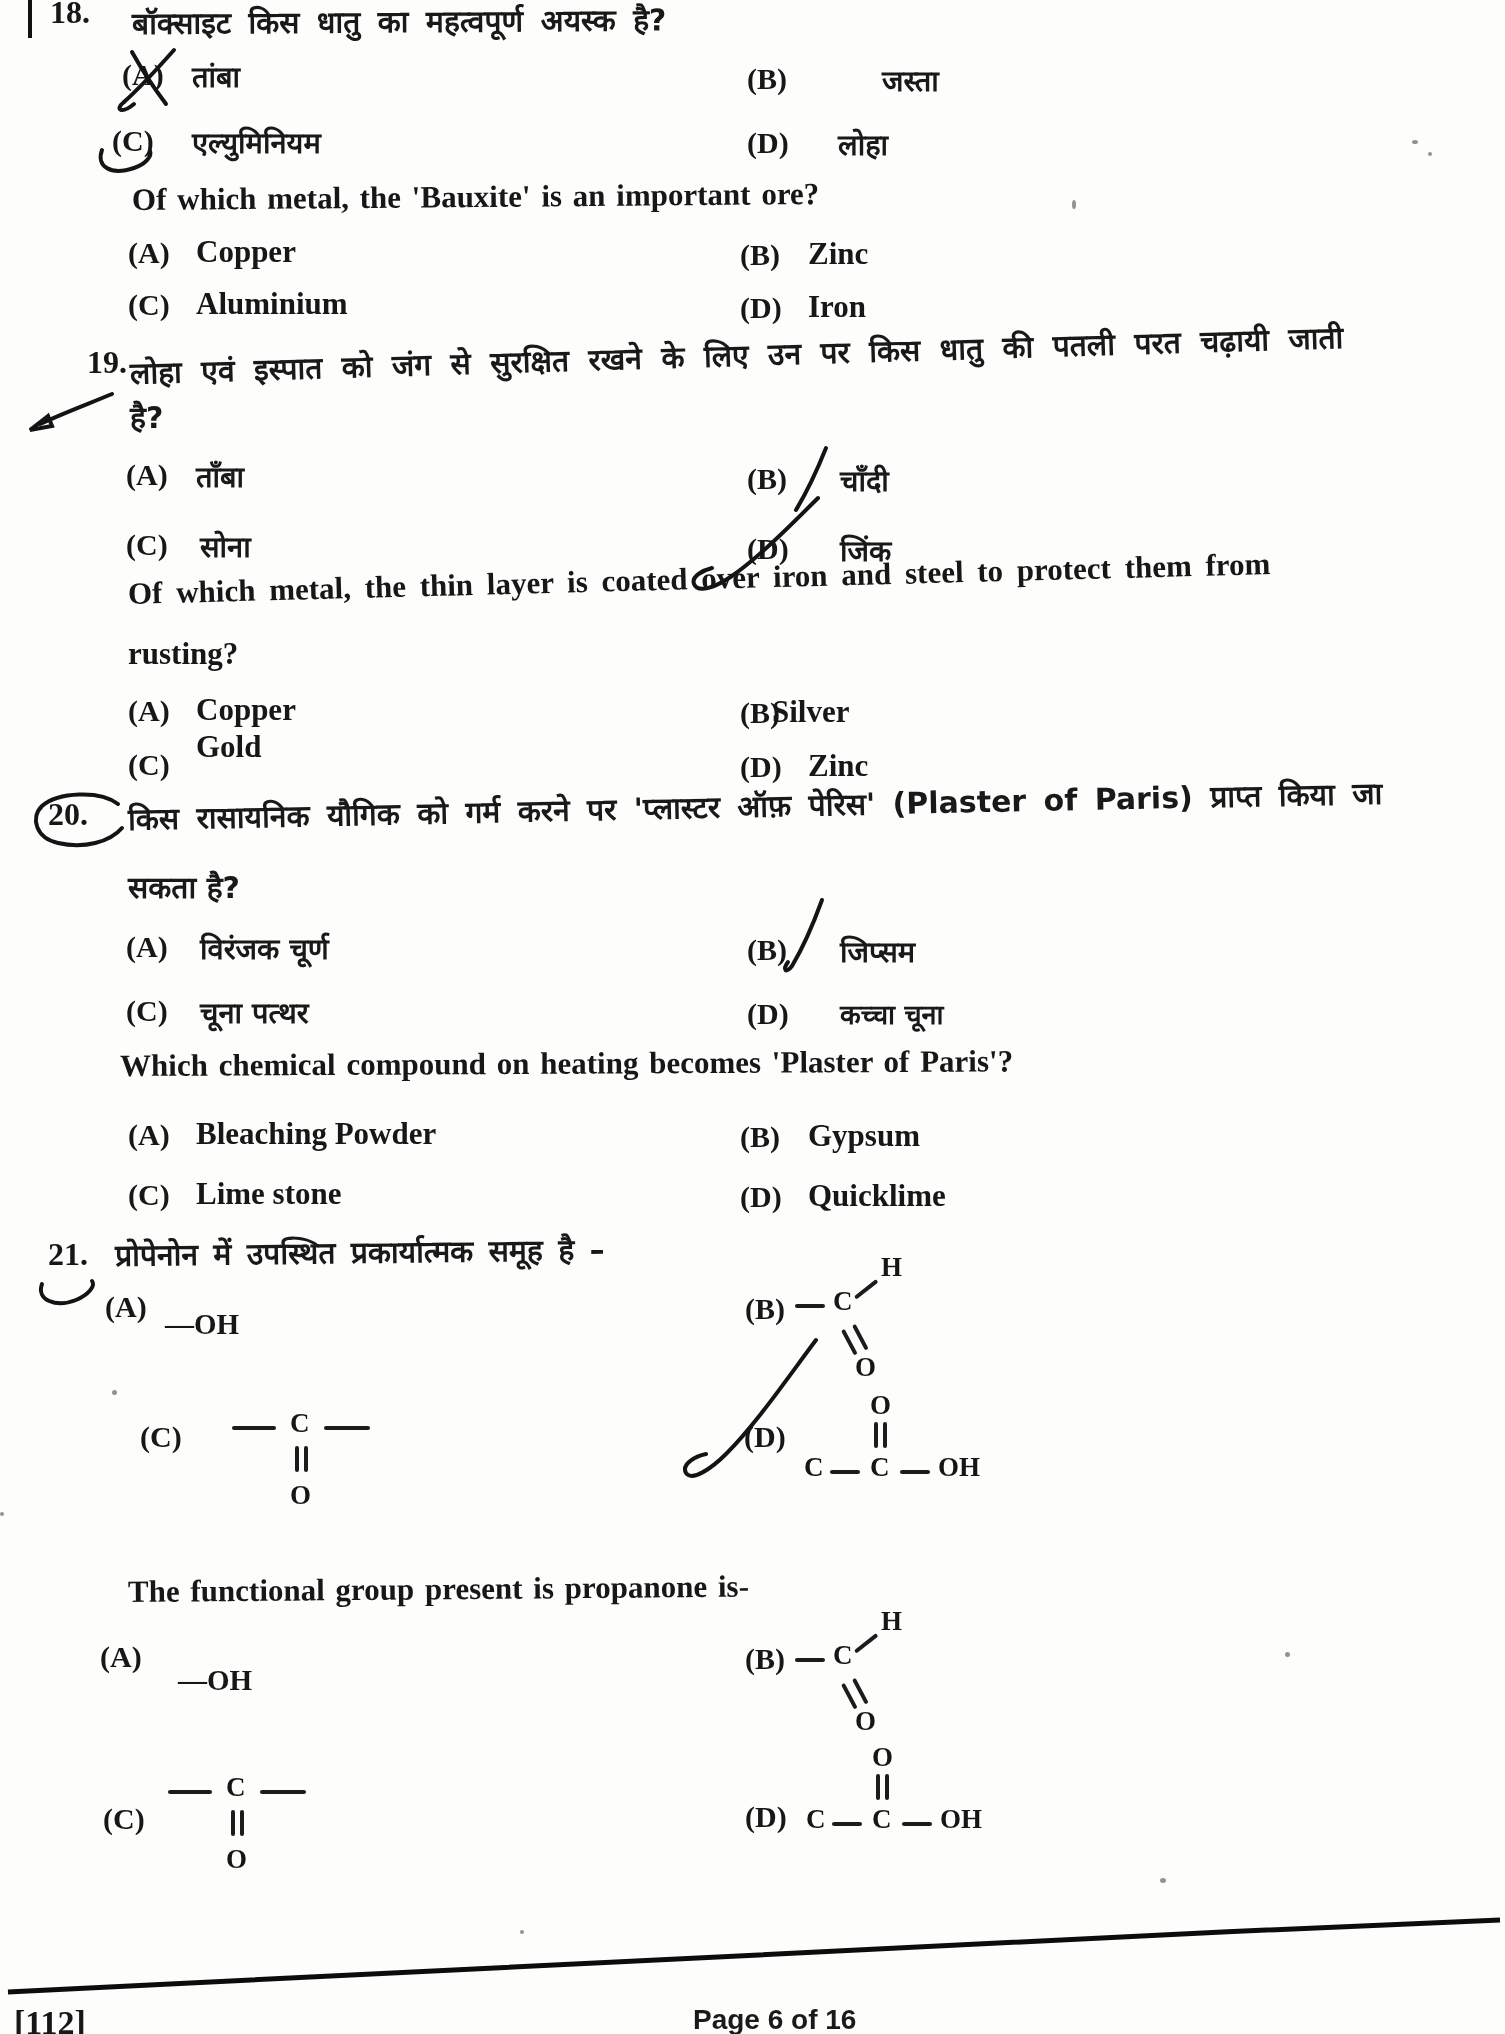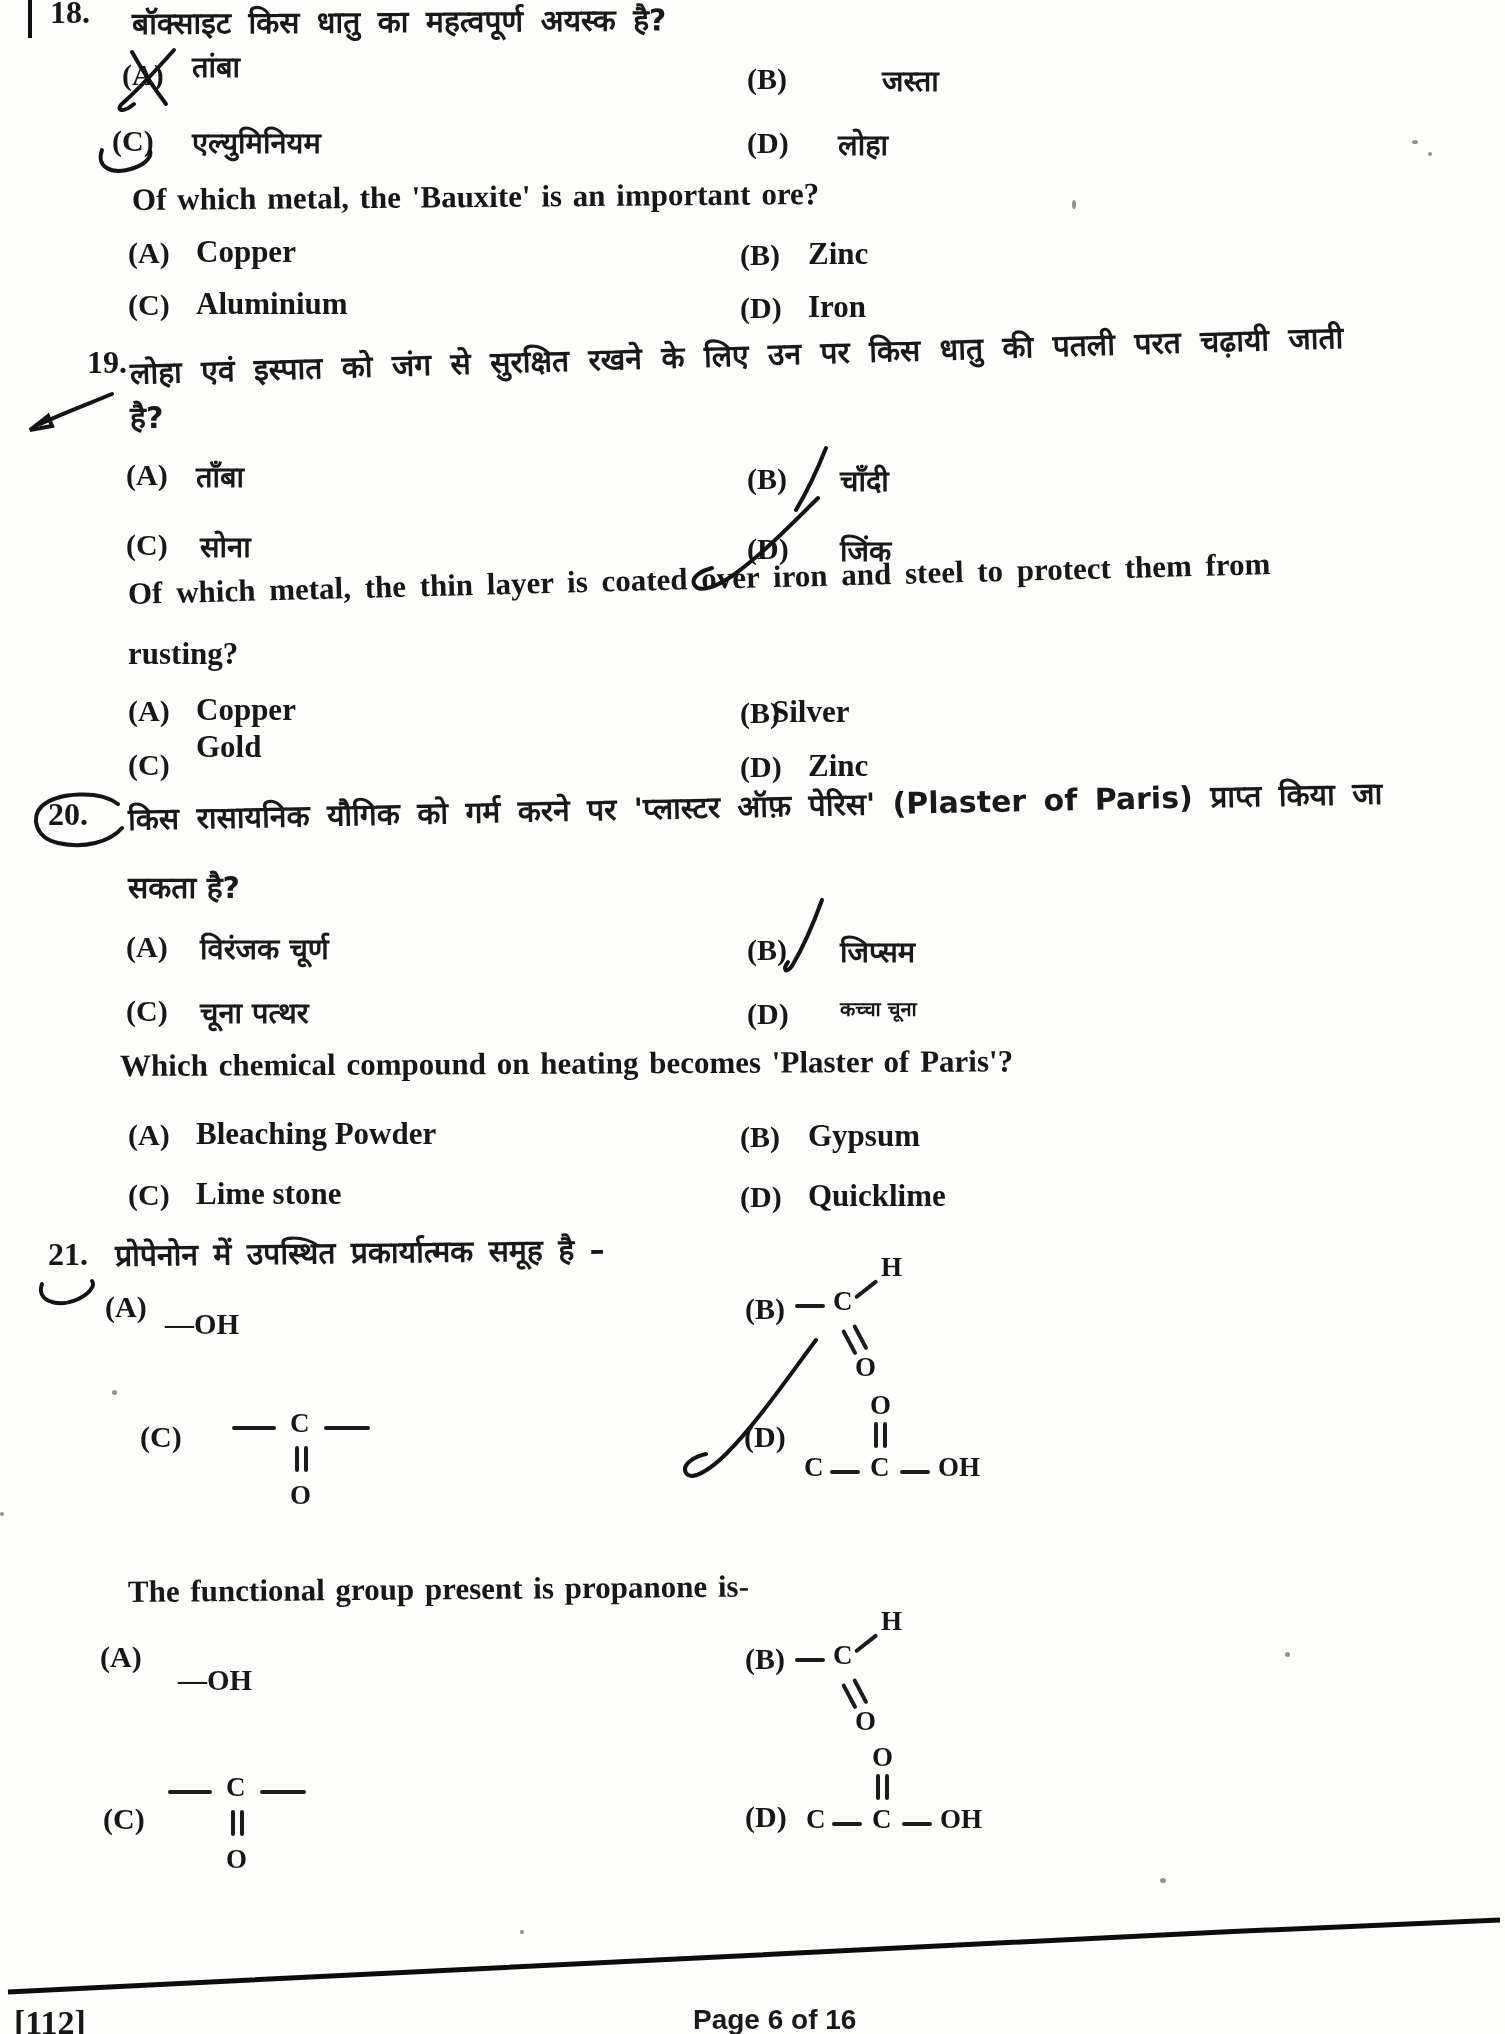--- a/index.html
+++ b/index.html
@@ -25,21 +25,21 @@
 <body>
 
 <div class="page">
 
   <div class="p" style="left:28px;top:0;width:4px;height:38px;background:#111;"></div>
 
   <span class="p num" style="left:50px;top:-6px;">18.</span>
   <span class="p hi" style="left:132px;top:2px;word-spacing:7px;transform:rotate(-0.4deg);transform-origin:left center;">बॉक्साइट किस धातु का महत्वपूर्ण अयस्क है?</span>
 
   <span class="p lb" style="left:122px;top:58px;">(A)</span>
-  <span class="p hi" style="left:192px;top:46px;font-size:29px;">तांबा</span>
+  <span class="p hi" style="left:192px;top:56px;font-size:29px;">तांबा</span>
   <span class="p lb" style="left:747px;top:62px;">(B)</span>
   <span class="p hi" style="left:838px;top:60px;font-size:29px;margin-left:44px;">जस्ता</span>
   <span class="p lb" style="left:112px;top:124px;">(C)</span>
   <span class="p hi" style="left:192px;top:122px;font-size:29px;">एल्युमिनियम</span>
   <span class="p lb" style="left:747px;top:126px;">(D)</span>
   <span class="p hi" style="left:838px;top:124px;font-size:29px;">लोहा</span>
 
   <svg class="mark" style="left:110px;top:46px;" width="80" height="70" viewBox="0 0 80 70">
     <path d="M64,4 C48,22 32,40 14,56" stroke-width="5"></path>
     <path d="M22,6 C32,24 44,42 56,58" stroke-width="4"></path>
@@ -107,21 +107,21 @@
   <span class="p hi" style="left:128px;top:798px;word-spacing:7px;transform:rotate(-1.2deg);transform-origin:left center;">किस रासायनिक यौगिक को गर्म करने पर 'प्लास्टर ऑफ़ पेरिस' (Plaster of Paris) प्राप्त किया जा</span>
   <span class="p hi" style="left:128px;top:866px;">सकता है?</span>
 
   <span class="p lb" style="left:126px;top:930px;">(A)</span>
   <span class="p hi" style="left:200px;top:928px;font-size:29px;">विरंजक चूर्ण</span>
   <span class="p lb" style="left:747px;top:933px;">(B)</span>
   <span class="p hi" style="left:840px;top:931px;font-size:29px;">जिप्सम</span>
   <span class="p lb" style="left:126px;top:994px;">(C)</span>
   <span class="p hi" style="left:200px;top:992px;font-size:29px;">चूना पत्थर</span>
   <span class="p lb" style="left:747px;top:997px;">(D)</span>
-  <span class="p hi" style="left:840px;top:995px;font-size:20px;">कच्चा चूना</span>
+  <span class="p hi" style="left:840px;top:995px;font-size:27px;">कच्चा चूना</span>
 
   <svg class="mark" style="left:780px;top:894px;" width="50" height="86" viewBox="0 0 50 86">
     <path d="M42,6 C34,28 24,52 12,72 C6,80 2,76 8,68" stroke-width="3.5"></path>
   </svg>
 
   <span class="p en" style="left:120px;top:1048px;word-spacing:3px;transform:rotate(-0.3deg);transform-origin:left center;">Which chemical compound on heating becomes 'Plaster of Paris'?</span>
 
   <span class="p lb" style="left:128px;top:1118px;">(A)</span>
   <span class="p en" style="left:196px;top:1116px;">Bleaching Powder</span>
   <span class="p lb" style="left:740px;top:1120px;">(B)</span>

